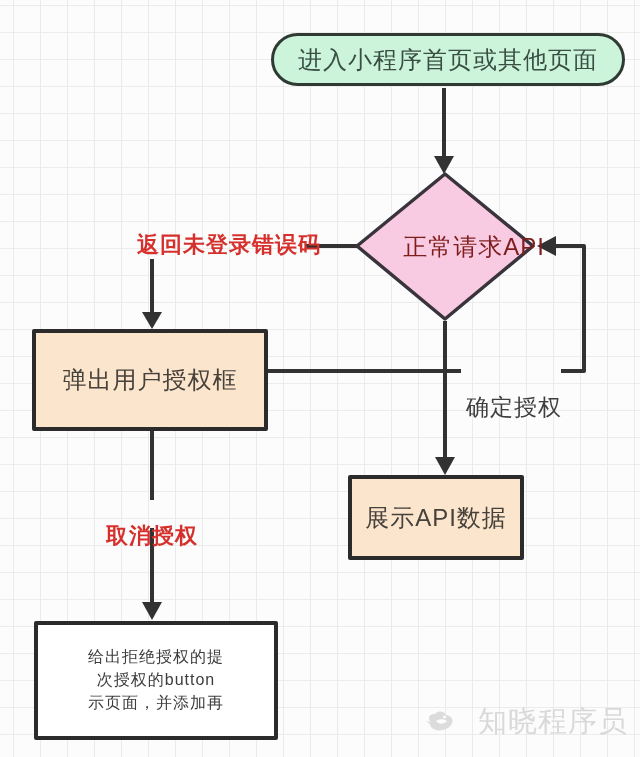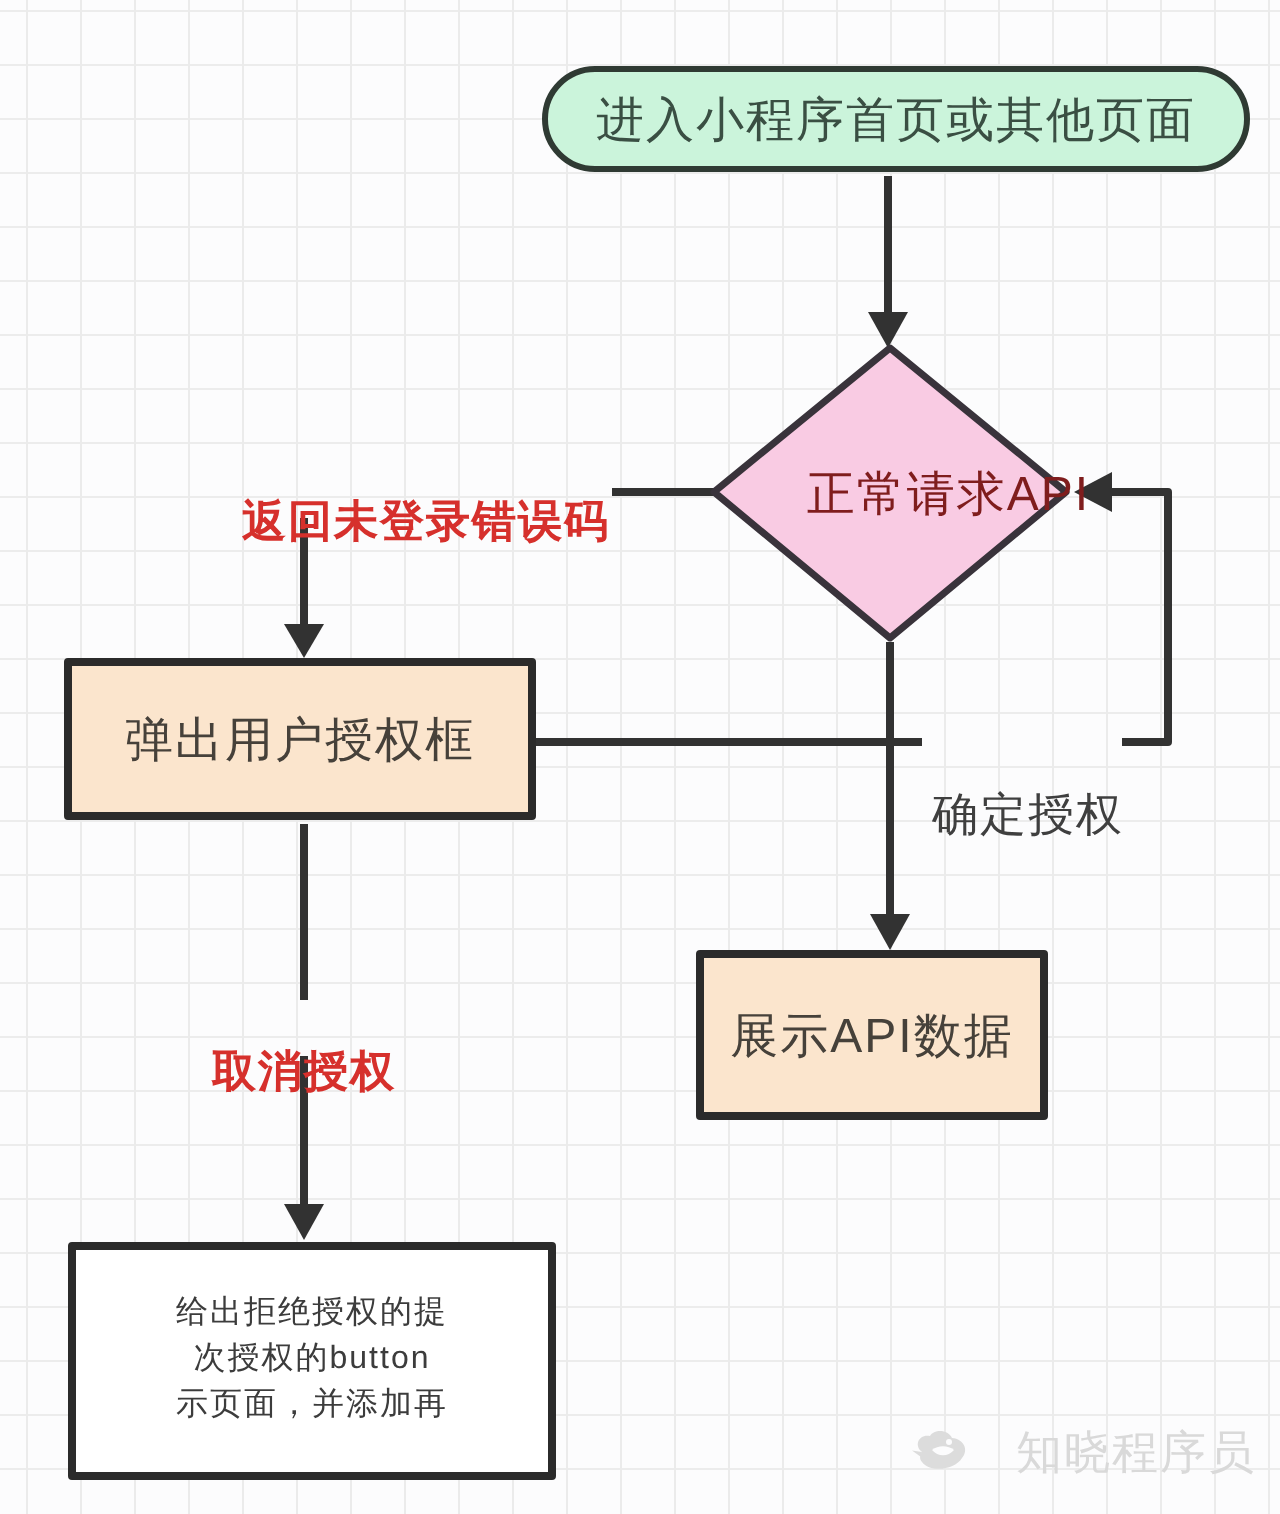--- a/index.html
+++ b/index.html
@@ -20,40 +20,40 @@
     display:flex;align-items:center;justify-content:center;
     text-align:center;
   }
   .stadium{
     left:271px;top:33px;width:354px;height:53px;
     background:#cbf4db;border:3px solid #2f3a33;border-radius:27px;
     font-size:24px;color:#3a4f43;letter-spacing:1px;
   }
   .rect{border:4px solid #2b2b2b;border-radius:2px;background:#fbe5cd;
     font-size:24px;color:#46413a;letter-spacing:1px;}
-  .auth-box{left:32px;top:329px;width:236px;height:81px;}
+  .auth-box{left:32px;top:329px;width:236px;height:102px;}
   .api-box{left:348px;top:475px;width:176px;height:85px;}
   .deny-box{
     left:34px;top:621px;width:244px;height:119px;background:#ffffff;
     color:#3c3c3c;font-size:16px;line-height:1.42;flex-direction:column;
   }
   .deny-box span{display:block;}
   .diamond-label{
     position:absolute;left:345px;top:231px;width:200px;
     text-align:right;font-size:24px;color:#7f1d1d;letter-spacing:1px;
   }
   .edge-label{position:absolute;white-space:nowrap;}
   .lbl-red{font-weight:700;color:#d6302c;font-size:22px;letter-spacing:1px;}
-  .lbl-not-logged{left:121px;top:230px;margin-top:16px;}
+  .lbl-not-logged{left:137px;top:230px;}
   .lbl-cancel{left:106px;top:501px;margin-top:20px;}
   .lbl-confirm{left:466px;top:358px;font-size:23px;color:#3f3f3f;letter-spacing:1px;margin-top:34px;}
   .watermark{
     position:absolute;right:12px;bottom:15px;
     display:flex;align-items:center;gap:22px;
-    color:#d9d9d9;font-size:23px;letter-spacing:1px;
+    color:#d9d9d9;font-size:29px;letter-spacing:1px;
   }
   .watermark svg{display:block;}
 </style>
 </head>
 <body>
 
 <svg class="layer" viewBox="0 0 640 757">
   <g stroke="#323232" stroke-width="4" fill="none" stroke-linejoin="round">
 
     <path d="M444 88 L444 158"></path>

